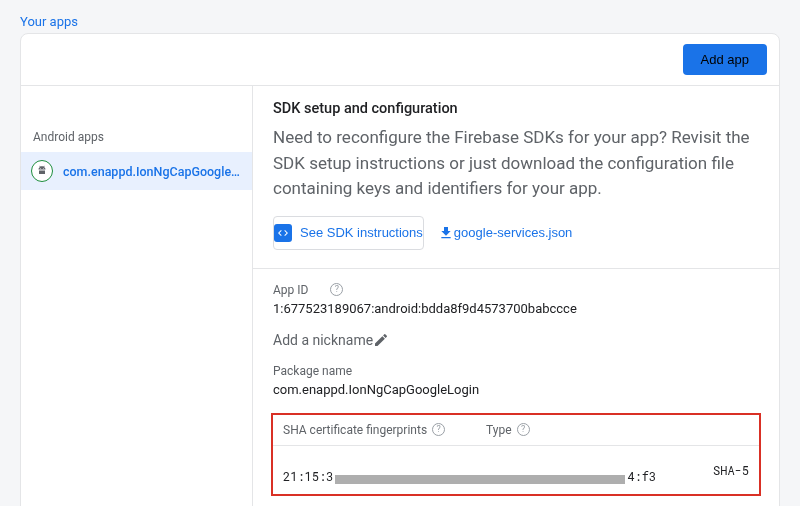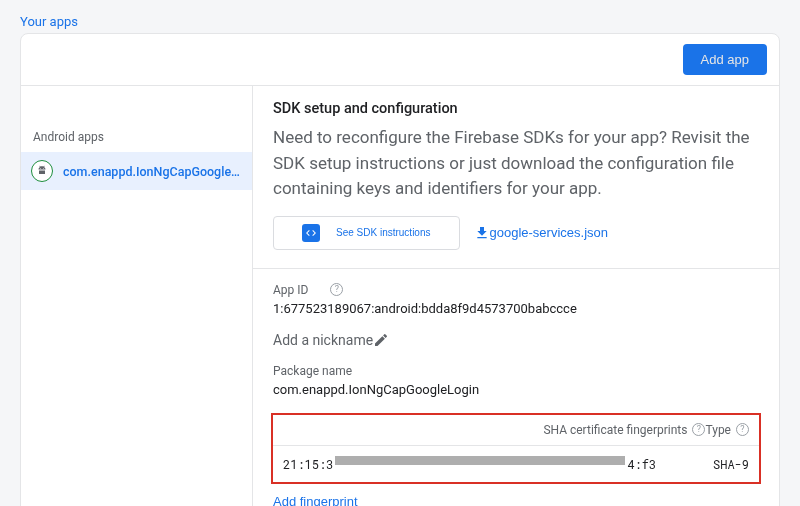--- a/index.html
+++ b/index.html
@@ -28,21 +28,21 @@
     overflow: hidden;
   }
   .card-header {
     display: flex;
     justify-content: flex-end;
     padding: 10px 12px;
     border-bottom: 1px solid #e4e5e7;
   }
   .btn-primary {
     background: #1a73e8;
-    color: #e5e5e5;
+    color: #000000;
     border: none;
     border-radius: 4px;
     padding: 8px 18px;
     font-size: 13px;
     font-weight: 500;
     cursor: pointer;
   }
   .card-body {
     display: flex;
   }
@@ -97,27 +97,27 @@
   .desc {
     color: #5f6368;
     font-size: 17px;
     line-height: 1.5;
     margin-bottom: 14px;
   }
   .btn-row { display: flex; gap: 14px; margin-bottom: 18px; align-items: center;}
   .btn-outline {
     display: inline-flex;
     align-items: center;
-    gap: 16px;
+    gap: 8px;
     border: 1px solid #dadce0;
     background: #fff;
     color: #1a73e8;
-    padding: 7px 28px;
+    padding: 7px 0;
     border-radius: 4px;
-    font-size: 10px;
+    font-size: 13px;
     font-weight: 500;
     cursor: pointer;
   }
   .btn-ghost {
     display: inline-flex;
     align-items: center;
     border: none;
     background: transparent;
     color: #1a73e8;
     font-size: 13px;
@@ -157,36 +157,37 @@
     align-items: center;
     justify-content: center;
     line-height: 1;
   }
   .highlight-box {
     border: 2px solid #d93025;
     margin: 4px -2px 10px -2px;
   }
   .sha-header {
     display: flex;
-    justify-content: flex-end;
+    justify-content: flex-start;
     padding: 8px 10px;
     border-bottom: 1px solid #e4e5e7;
     color: #5f6368;
     font-size: 12px;
+    gap: 41px;
   }
   .sha-header .lbl { display: flex; align-items: center; gap: 5px;}
   .sha-row {
     display: flex;
     justify-content: space-between;
     align-items: center;
     padding: 10px 10px;
     font-family: "Roboto Mono", monospace;
     font-size: 12px;
   }
-  .sha-fp { display: flex; align-items: flex-start; gap: 2px;}
+  .sha-fp { display: flex; align-items: flex-end; gap: 2px; margin-top: 12px;}
   .redact {
     display: inline-block;
     width: 290px;
     height: 9px;
     background: #aeaeae;
   }
   .link-btn {
     background: none;
     border: none;
     color: #1a73e8;
@@ -274,21 +275,21 @@
               <span>Type</span>
               <span class="help-icon">?</span>
             </span>
           </div>
           <div class="sha-row">
             <span class="sha-fp">
               <span>21:15:3</span>
               <span class="redact"></span>
               <span>4:f3</span>
             </span>
-            <span>SHA-9</span>
+            <span>SHA-5</span>
           </div>
         </div>
 
         <button class="link-btn">Add fingerprint</button>
       </div>
     </div>
   </div>
 </div>
 
 </body></html>

